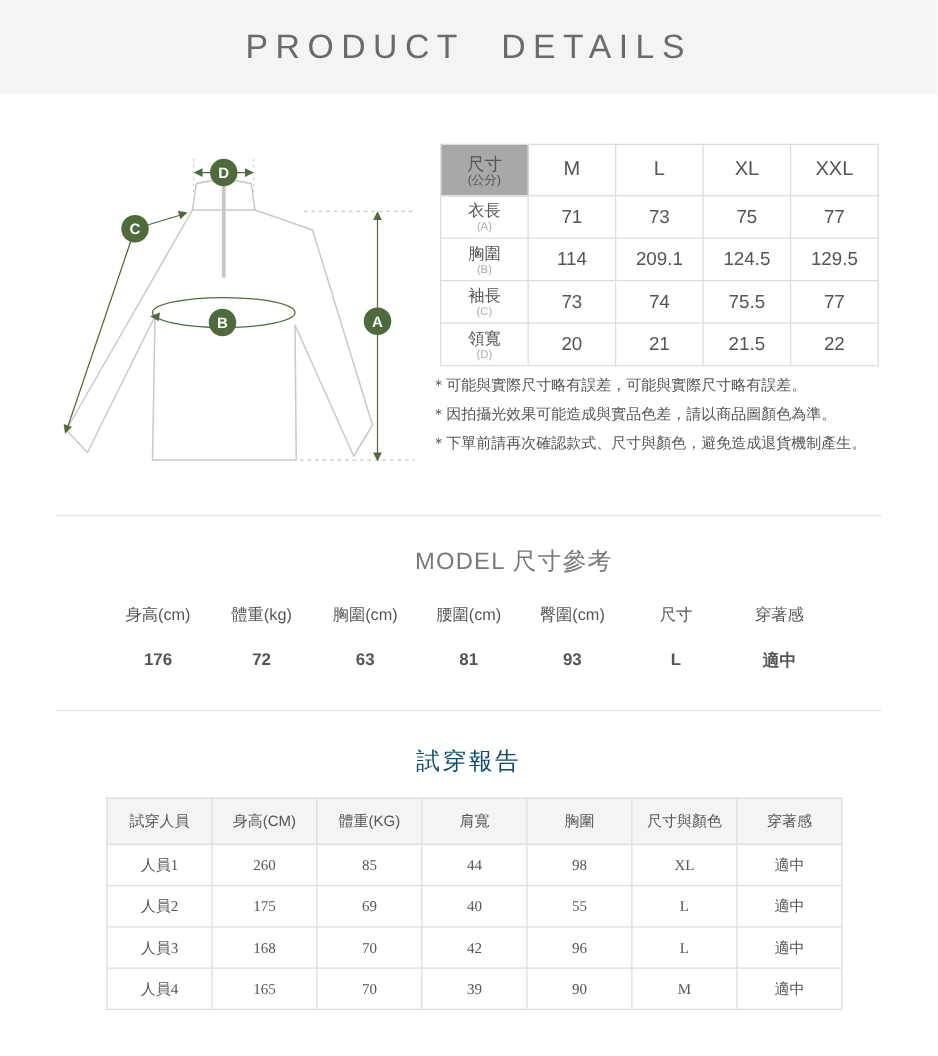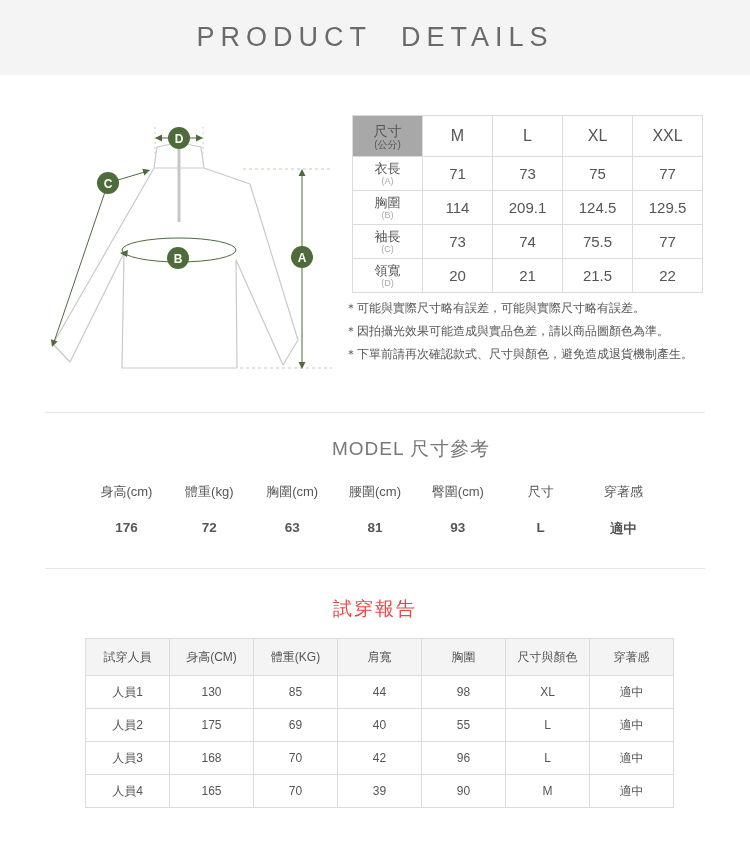--- a/index.html
+++ b/index.html
@@ -39,26 +39,26 @@
   .d1{top:412px;} .d2{top:568px;}
   
   .model-title{position:absolute;left:0;top:436px;width:750px;margin:0;text-align:center;
                font-size:19px;font-weight:400;color:#787878;letter-spacing:1px;padding-left:36px;}
   .model-row{position:absolute;left:85px;width:580px;display:flex;}
   .model-row span{flex:1;text-align:center;}
   .model-head{top:483px;font-size:13px;color:#555;}
   .model-vals{top:520px;font-size:13.5px;color:#555;font-weight:bold;}
   
   .fitting-title{position:absolute;left:0;top:596px;width:750px;margin:0;text-align:center;
-                 font-size:19px;font-weight:400;color:#ef4444;letter-spacing:2px;}
+                 font-size:19px;font-weight:400;color:#0c4a6e;letter-spacing:2px;}
   .fitting-table{position:absolute;left:85px;top:638px;border-collapse:collapse;table-layout:fixed;}
   .fitting-table th,.fitting-table td{border:1px solid #dcdcdc;width:83px;text-align:center;
         font-weight:400;font-size:12px;color:#555;padding:0;}
   .fitting-table th{height:36px;background:#f4f4f5;text-align:center;}
-  .fitting-table td{height:32px;}
+  .fitting-table td{height:32px;font-family:Liberation Serif, serif;}
 </style>
 </head>
 <body>
 
 <div class="page">
 
   <header class="title-band">
     <h1>PRODUCT DETAILS</h1>
   </header>
 
@@ -204,21 +204,21 @@
       <th>試穿人員</th>
       <th>身高(CM)</th>
       <th>體重(KG)</th>
       <th>肩寬</th>
       <th>胸圍</th>
       <th>尺寸與顏色</th>
       <th>穿著感</th>
     </tr>
     <tr>
       <td>人員1</td>
-      <td>130</td>
+      <td>260</td>
       <td>85</td>
       <td>44</td>
       <td>98</td>
       <td>XL</td>
       <td>適中</td>
     </tr>
     <tr>
       <td>人員2</td>
       <td>175</td>
       <td>69</td>

